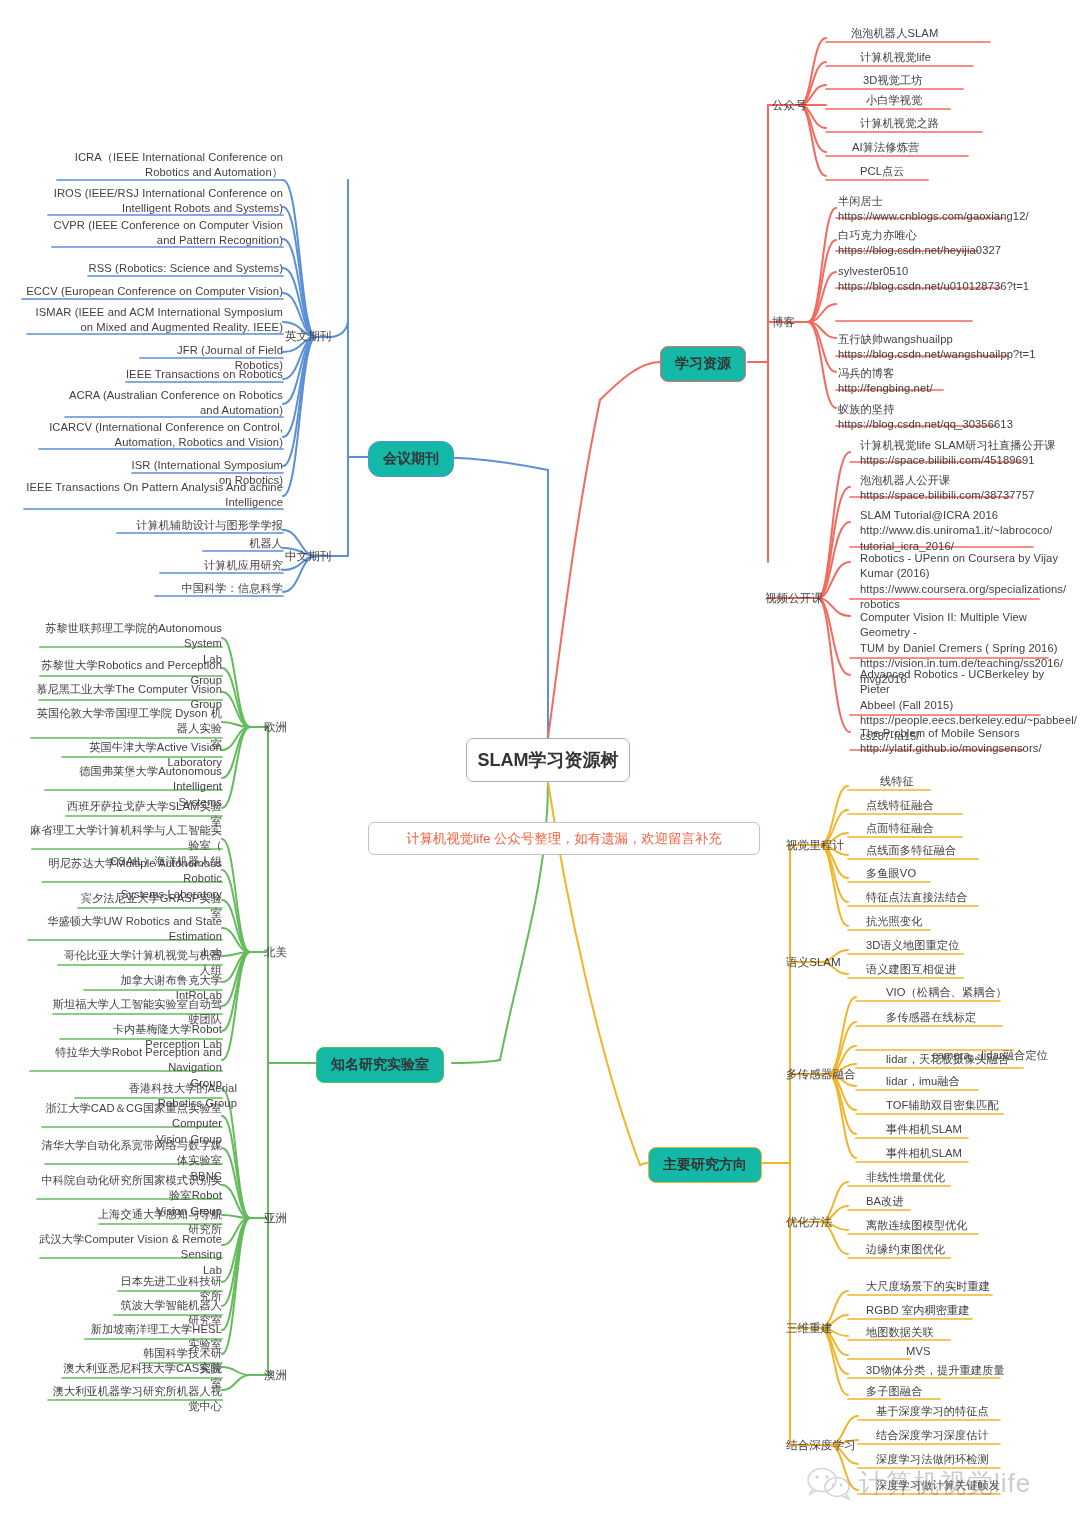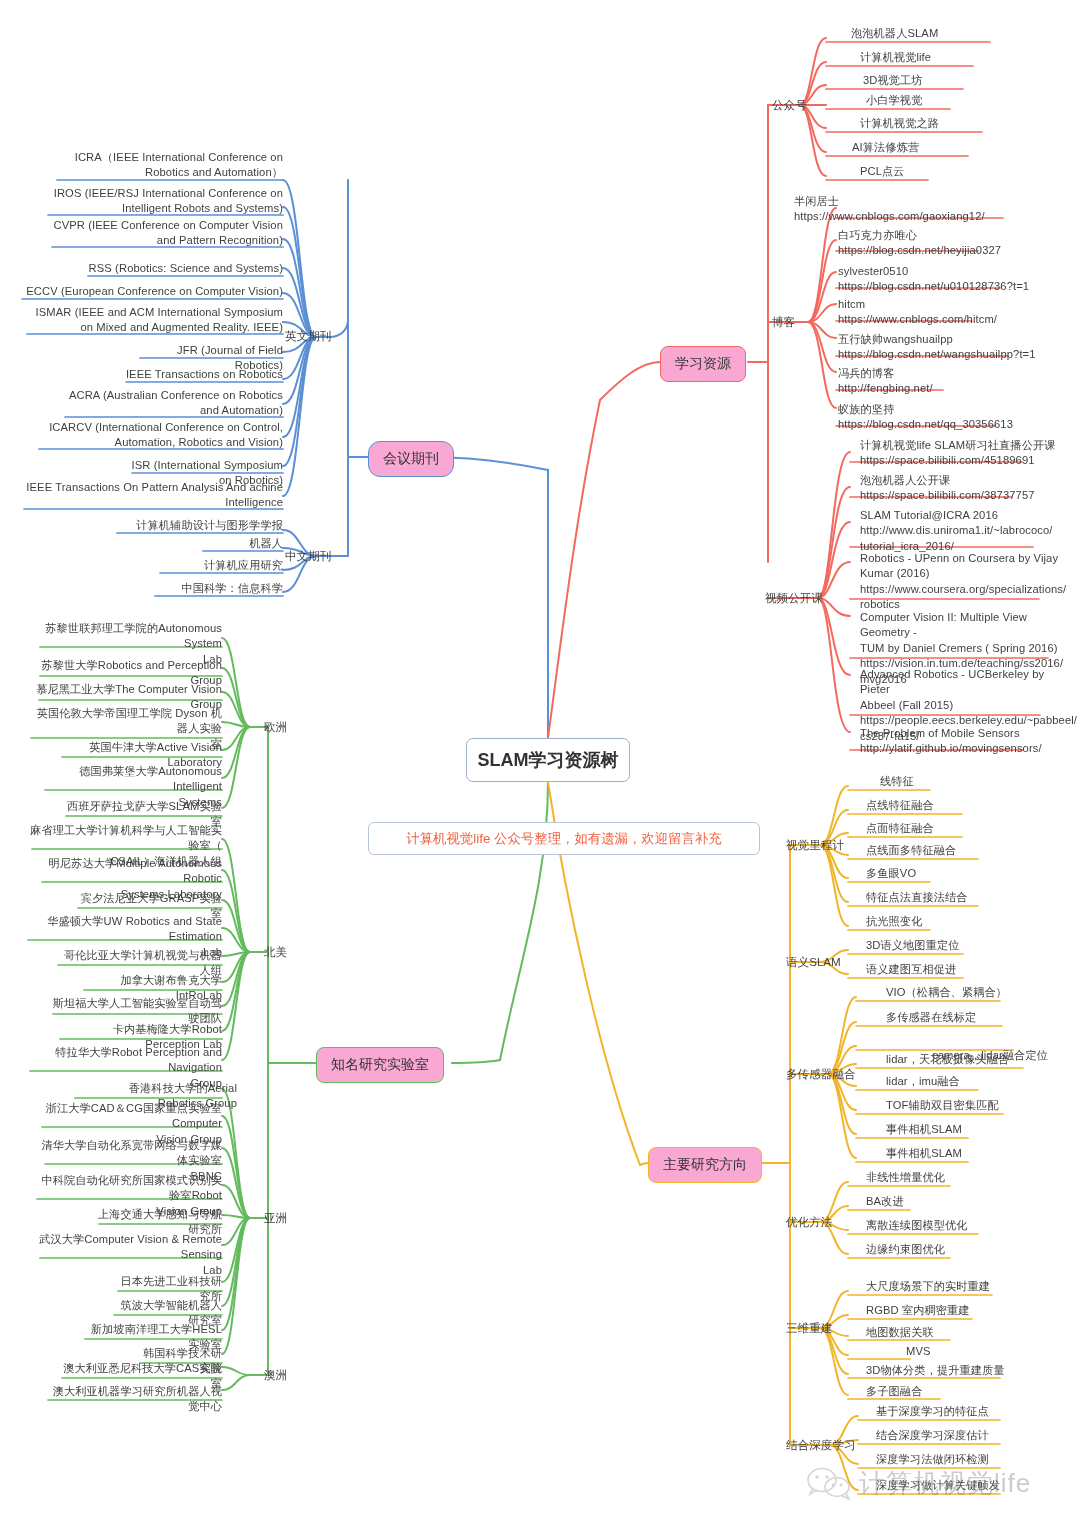--- a/index.html
+++ b/index.html
@@ -36,23 +36,23 @@
     line-height:15px;
     color:#3f3f3f;
     white-space:nowrap;
   }
 
   
   .branch{
     position:absolute;
     border:1.6px solid #888;
     border-radius:8px;
-    background:#f9a8d4;
+    background:#14b8a6;
     font-size:14px;
-    font-weight:normal;
+    font-weight:bold;
     color:#333;
     padding:8px 14px;
     white-space:nowrap;
     box-sizing:border-box;
   }
   .branch.b-blue{border-color:#5b8fd6;}
   .branch.b-red{border-color:#f4695e;}
   .branch.b-green{border-color:#63bb5b;}
   .branch.b-yellow{border-color:#f2b429;}
 
@@ -401,28 +401,26 @@
   <div class="leaf r" style="left:151px;top:581px;width:132px;">中国科学：信息科学</div>
 
   <div class="leaf l" style="left:851px;top:26px;width:200px;">泡泡机器人SLAM</div>
   <div class="leaf l" style="left:860px;top:50px;width:200px;">计算机视觉life</div>
   <div class="leaf l" style="left:863px;top:73px;width:200px;">3D视觉工坊</div>
   <div class="leaf l" style="left:866px;top:93px;width:200px;">小白学视觉</div>
   <div class="leaf l" style="left:860px;top:116px;width:200px;">计算机视觉之路</div>
   <div class="leaf l" style="left:852px;top:140px;width:200px;">AI算法修炼营</div>
   <div class="leaf l" style="left:860px;top:164px;width:200px;">PCL点云</div>
 
-  <div class="leaf l" style="left:794px;top:194px;width:230px;">半闲居士
+  <div class="leaf l" style="left:838px;top:194px;width:230px;">半闲居士
 https://www.cnblogs.com/gaoxiang12/</div>
   <div class="leaf l" style="left:838px;top:228px;width:230px;">白巧克力亦唯心
 https://blog.csdn.net/heyijia0327</div>
   <div class="leaf l" style="left:838px;top:264px;width:230px;">sylvester0510
 https://blog.csdn.net/u010128736?t=1</div>
-  <div class="leaf l" style="left:838px;top:297px;width:230px;">hitcm
-https://www.cnblogs.com/hitcm/</div>
   <div class="leaf l" style="left:838px;top:332px;width:230px;">五行缺帅wangshuailpp
 https://blog.csdn.net/wangshuailpp?t=1</div>
   <div class="leaf l" style="left:838px;top:366px;width:230px;">冯兵的博客
 http://fengbing.net/</div>
   <div class="leaf l" style="left:838px;top:402px;width:230px;">蚁族的坚持
 https://blog.csdn.net/qq_30356613</div>
 
   <div class="leaf l" style="left:860px;top:438px;width:210px;">计算机视觉life SLAM研习社直播公开课
 https://space.bilibili.com/45189691</div>
   <div class="leaf l" style="left:860px;top:473px;width:210px;">泡泡机器人公开课
@@ -458,21 +456,21 @@
 
   <div class="leaf r" style="left:28px;top:823px;width:194px;">麻省理工大学计算机科学与人工智能实验室（
 CSAIL）海洋机器人组</div>
   <div class="leaf r" style="left:38px;top:856px;width:184px;">明尼苏达大学Multiple Autonomous Robotic
 Systems Laboratory</div>
   <div class="leaf r" style="left:74px;top:891px;width:148px;">宾夕法尼亚大学GRASP实验室</div>
   <div class="leaf r" style="left:24px;top:914px;width:198px;">华盛顿大学UW Robotics and State Estimation
 Lab</div>
   <div class="leaf r" style="left:54px;top:948px;width:168px;">哥伦比亚大学计算机视觉与机器人组</div>
   <div class="leaf r" style="left:80px;top:973px;width:142px;">加拿大谢布鲁克大学IntRoLab</div>
-  <div class="leaf r" style="left:49px;top:997px;width:173px;font-family:Liberation Mono, monospace;">斯坦福大学人工智能实验室自动驾驶团队</div>
+  <div class="leaf r" style="left:49px;top:997px;width:173px;">斯坦福大学人工智能实验室自动驾驶团队</div>
   <div class="leaf r" style="left:56px;top:1022px;width:166px;">卡内基梅隆大学Robot Perception Lab</div>
   <div class="leaf r" style="left:26px;top:1045px;width:196px;">特拉华大学Robot Perception and Navigation
 Group</div>
 
   <div class="leaf r" style="left:86px;top:1081px;width:151px;">香港科技大学的Aerial Robotics Group</div>
   <div class="leaf r" style="left:38px;top:1101px;width:184px;">浙江大学CAD＆CG国家重点实验室Computer
 Vision Group</div>
   <div class="leaf r" style="left:41px;top:1138px;width:181px;">清华大学自动化系宽带网络与数字媒体实验室
 BBNC</div>
   <div class="leaf r" style="left:33px;top:1173px;width:189px;">中科院自动化研究所国家模式识别实验室Robot

